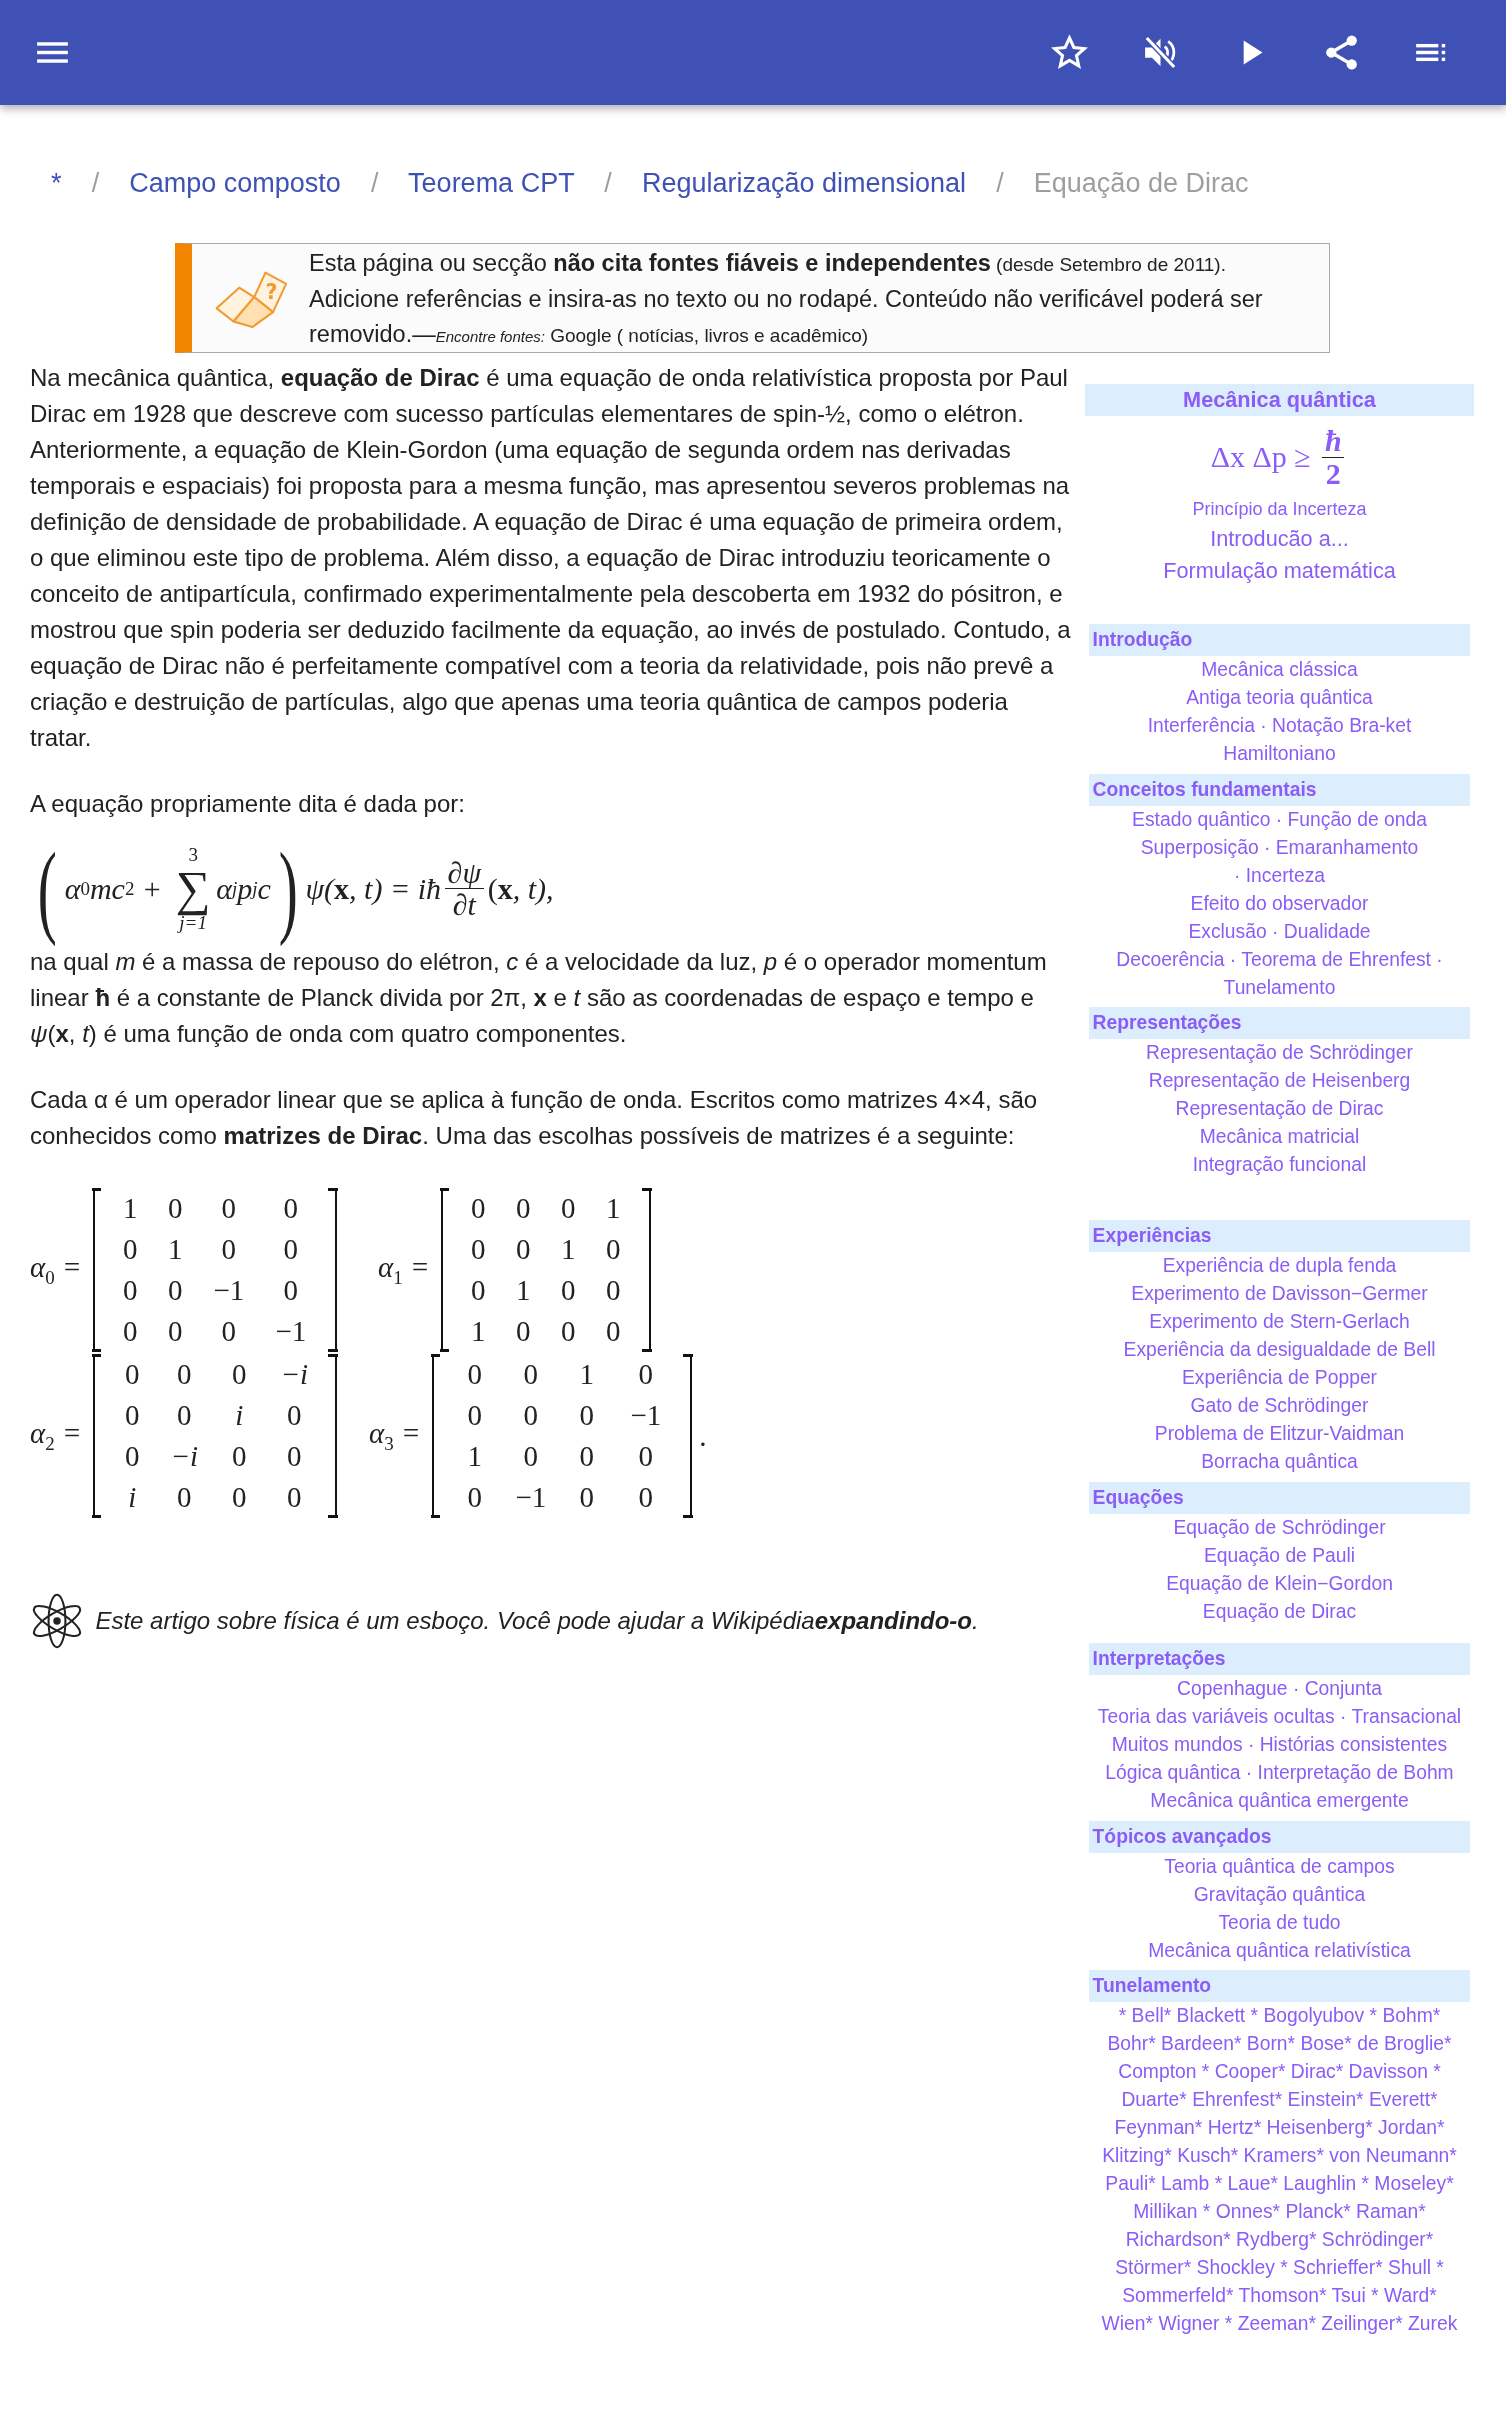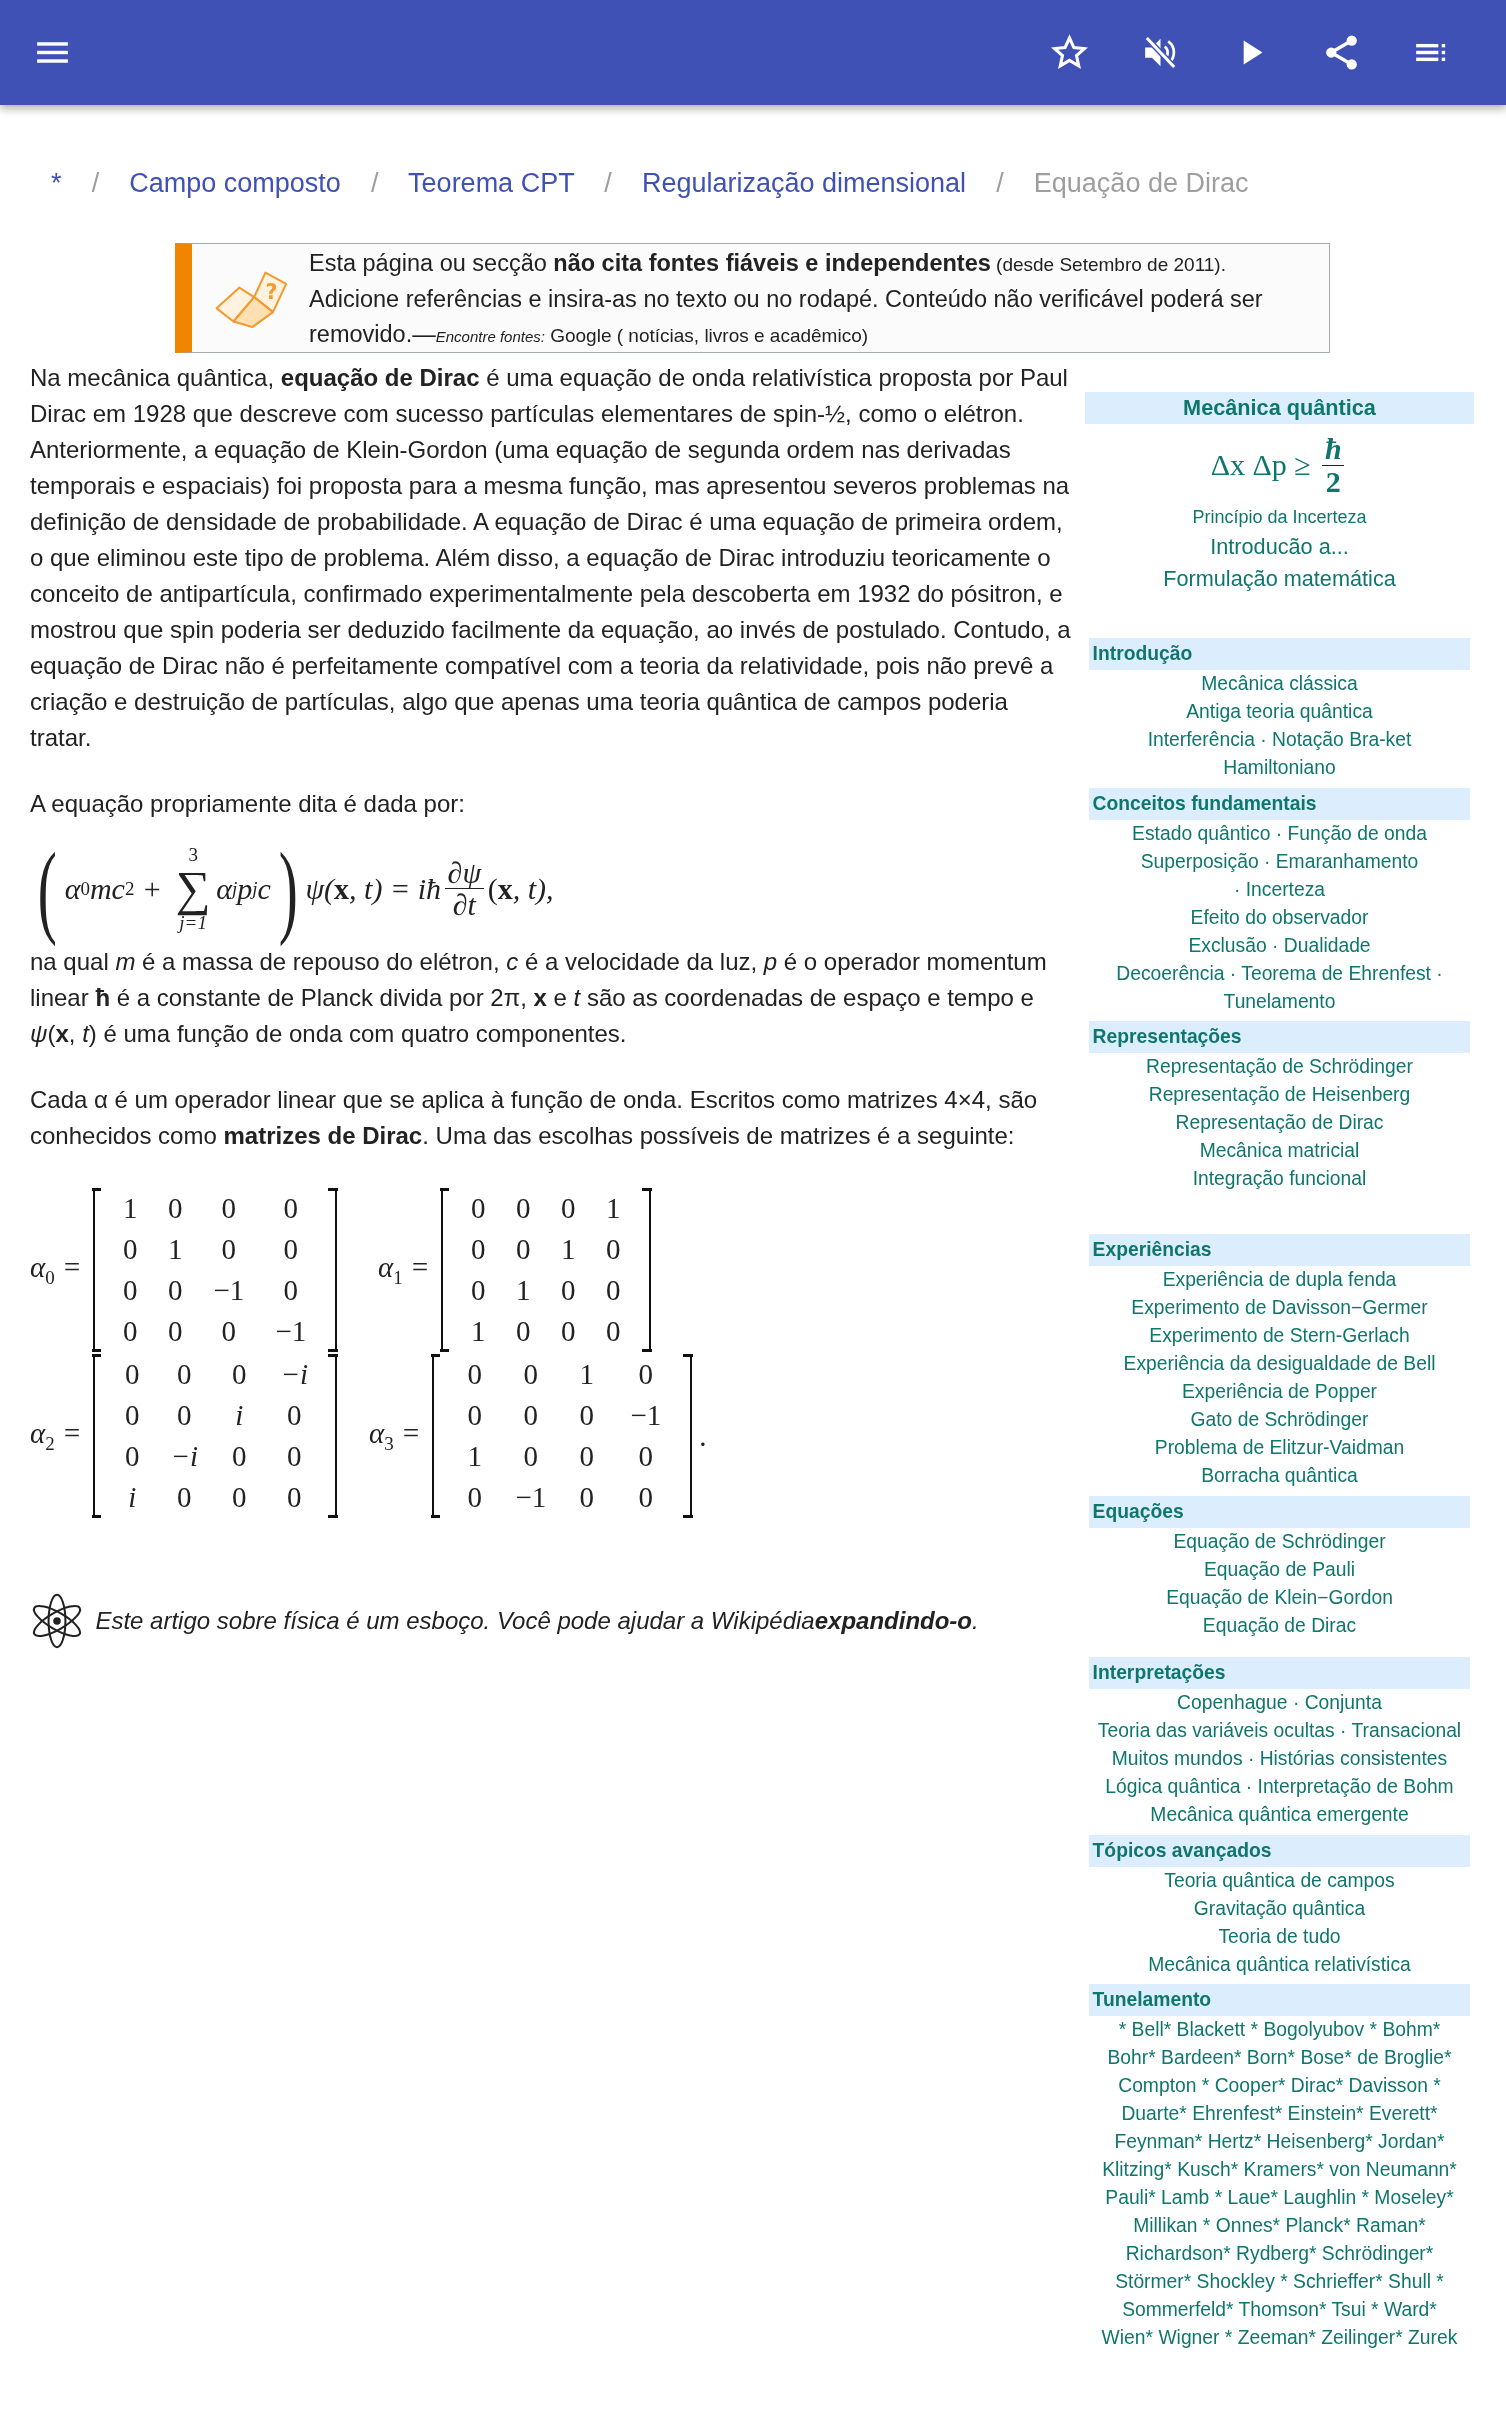--- a/index.html
+++ b/index.html
@@ -51,26 +51,26 @@
   .matrix::before, .matrix::after { content: ""; position: absolute; left: -2.8px; right: -2.8px; height: 2.8px; }
   .matrix .tl, .matrix .tr, .matrix .bl, .matrix .br { position: absolute; width: 9.4px; height: 2.8px; background: #111; }
   .matrix .tl { left: -2.8px; top: 0; } .matrix .tr { right: -2.8px; top: 0; }
   .matrix .bl { left: -2.8px; bottom: 0; } .matrix .br { right: -2.8px; bottom: 0; }
   .matrix .cell { text-align: center; line-height: 41px; }
 
   .stub { position: absolute; left: 28px; top: 1591px; display: flex; align-items: center; font-size: 24px; font-style: italic; color: #222; }
   .stub svg { width: 58px; height: 60px; margin-right: 9.4px; }
   .stub b { font-weight: bold; }
 
-  .infobox { position: absolute; left: 1085px; top: 392px; width: 389px; font-size: 19.3px; color: #0f766e; text-align: center; }
+  .infobox { position: absolute; left: 1085px; top: 384px; width: 389px; font-size: 19.3px; color: #8b5cf6; text-align: center; }
   .ib-title { background: #dcedfd; height: 32px; line-height: 32px; font-weight: bold; font-size: 21.7px; }
   .ib-formula { margin-top: 5px; height: 72px; font-family: "Liberation Serif", serif; font-size: 30px; display: flex; align-items: center; justify-content: center; }
   .ib-caption { font-size: 18px; line-height: 24.5px; margin-top: 3.8px; }
   .ib-link { font-size: 21.7px; line-height: 32px; }
-  .ib-section { margin-top: 7px; }
+  .ib-section { margin-top: 1px; }
   .ib-head { background: #dcedfd; height: 32px; line-height: 32px; text-align: left; font-weight: bold; font-size: 19.3px; padding-left: 3.8px; margin-left: 3.8px; margin-right: 3.8px; }
   .ib-item { line-height: 28px; font-size: 19.3px; }
 </style>
 </head>
 <body>
 
 <div class="appbar">
   <div class="icon" style="left:26px;">
     <svg viewBox="0 0 24 24">
         <rect x="3" y="6" width="18" height="2"></rect>

